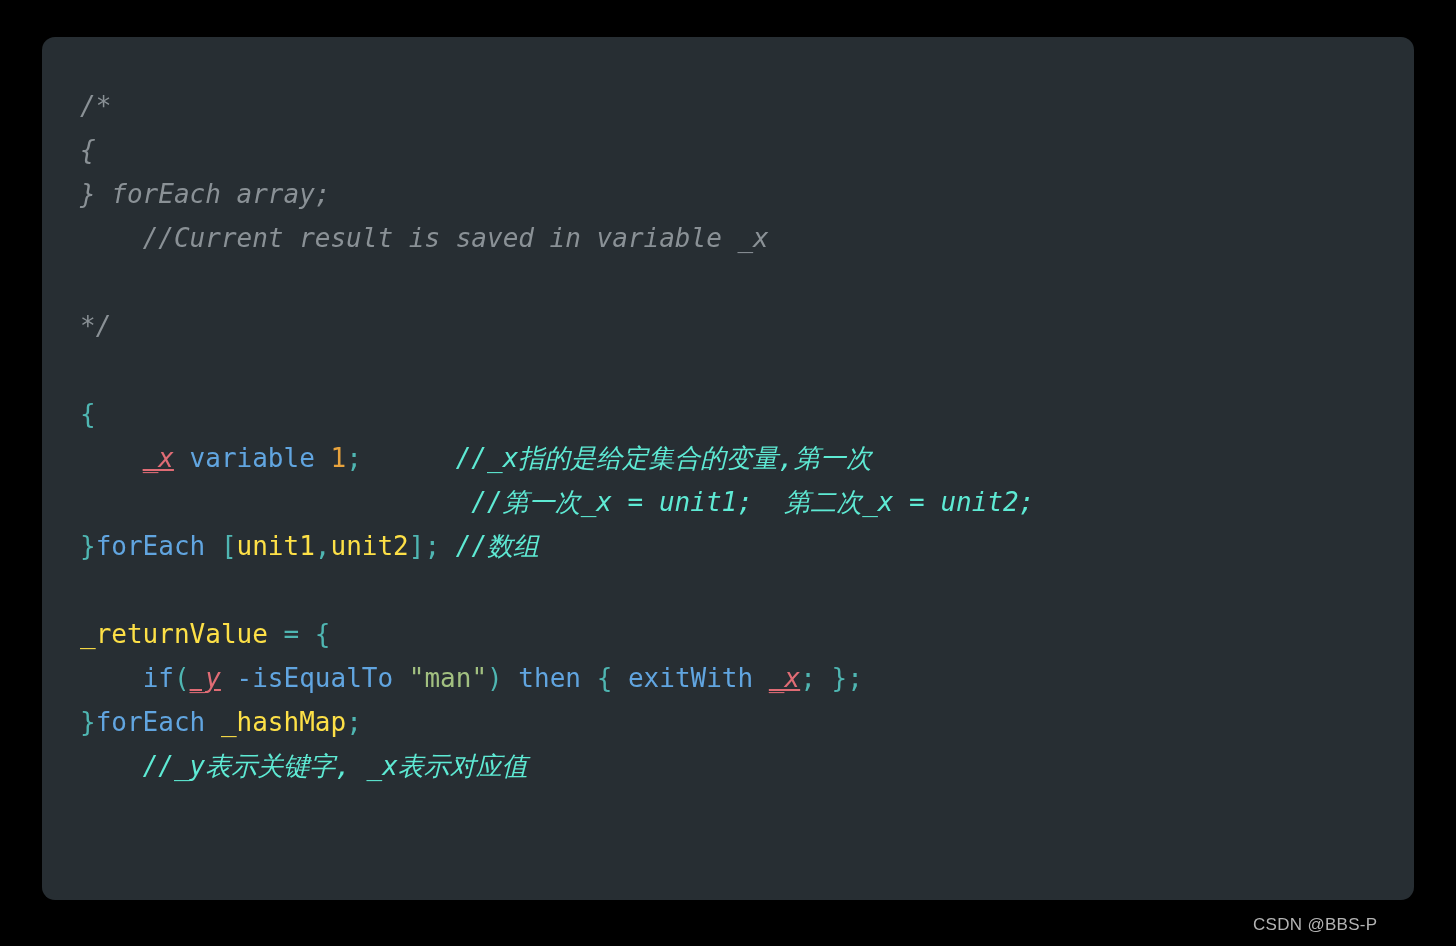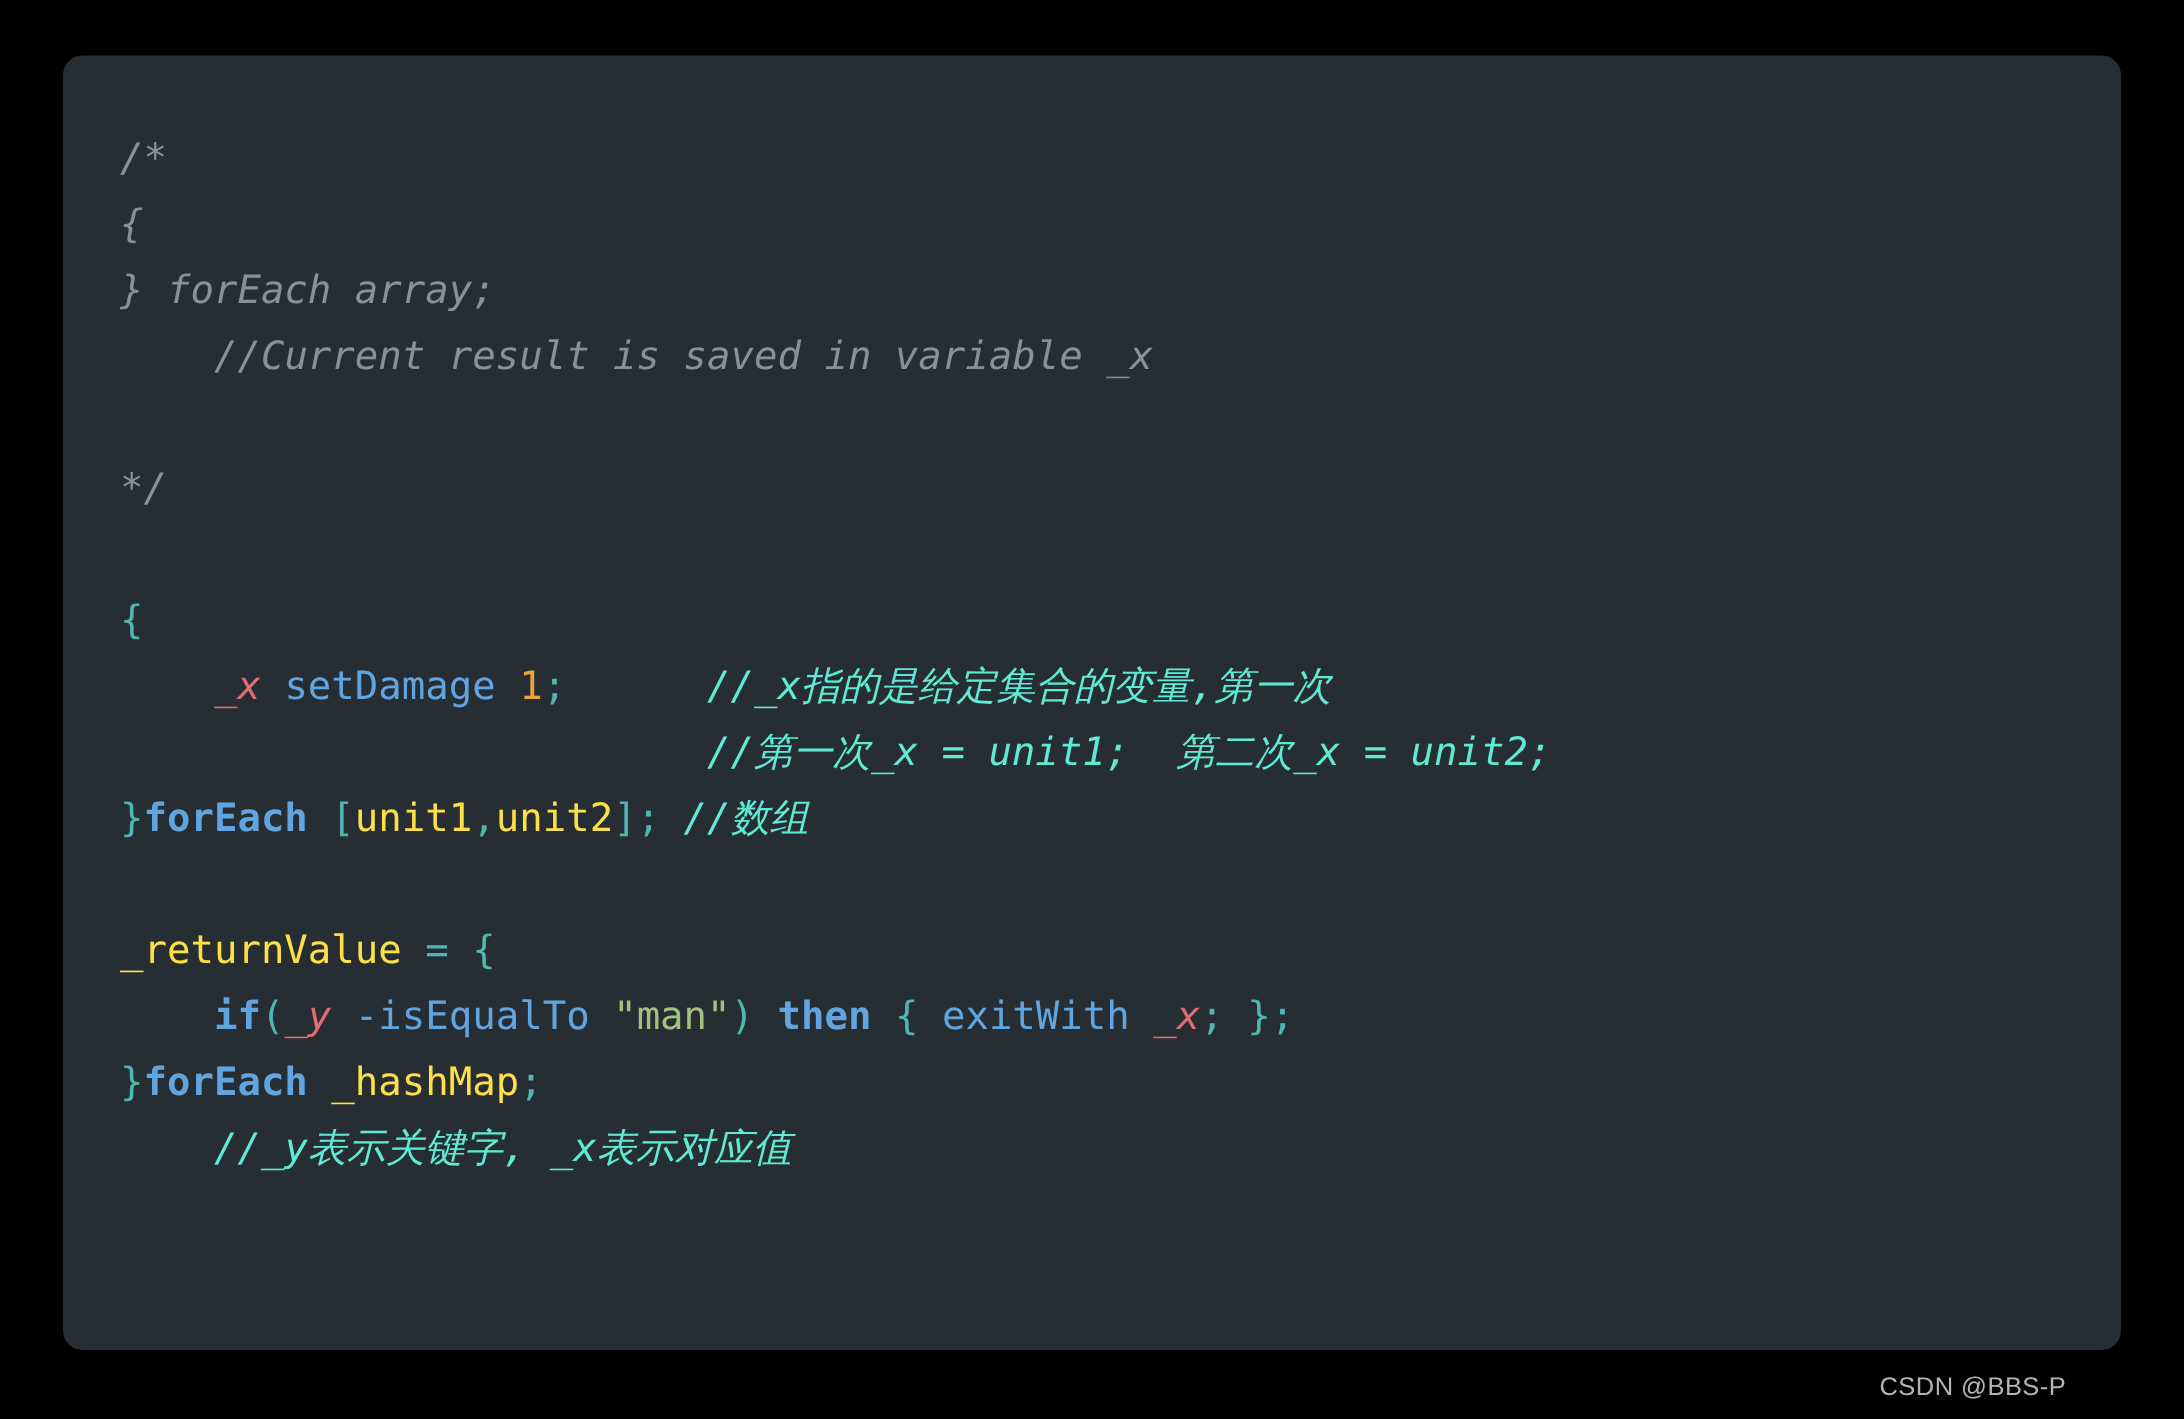--- a/index.html
+++ b/index.html
@@ -49,27 +49,27 @@
     color: #8a9196;
     font-style: italic;
   }
   .tok-comment-cjk {
     color: #5eead4;
     font-style: italic;
   }
   .tok-var {
     color: #e06c75;
     font-style: italic;
+    text-decoration: underline;
   }
   .tok-fn {
     color: #61a5e0;
   }
   .tok-kw {
     color: #61a5e0;
-    font-weight: bold;
   }
   .tok-num {
     color: #e8a33d;
   }
   .tok-punc {
     color: #4fb6b2;
   }
   .tok-str {
     color: #a2c080;
   }
@@ -107,21 +107,21 @@
     <div class="code-line"><span class="tok-plain">    </span><span class="tok-comment">//Current result is saved in variable _x</span></div>
 
     <div class="code-line gap-line"></div>
 
     <div class="code-line"><span class="tok-comment">*/</span></div>
 
     <div class="code-line gap-line"></div>
 
     <div class="code-line"><span class="tok-punc">{</span></div>
 
-    <div class="code-line"><span>    </span><span class="tok-var">_x</span><span> </span><span class="tok-fn">setDamage</span><span> </span><span class="tok-num">1</span><span class="tok-punc">;</span><span>      </span><span class="tok-comment-cjk">//_x指的是给定集合的变量,第一次</span></div>
+    <div class="code-line"><span>    </span><span class="tok-var">_x</span><span> </span><span class="tok-fn">variable</span><span> </span><span class="tok-num">1</span><span class="tok-punc">;</span><span>      </span><span class="tok-comment-cjk">//_x指的是给定集合的变量,第一次</span></div>
 
     <div class="code-line"><span>                         </span><span class="tok-comment-cjk">//第一次_x = unit1;  第二次_x = unit2;</span></div>
 
     <div class="code-line"><span class="tok-punc">}</span><span class="tok-kw">forEach</span><span> </span><span class="tok-punc">[</span><span class="tok-plain">unit1</span><span class="tok-punc">,</span><span class="tok-plain">unit2</span><span class="tok-punc">]</span><span class="tok-punc">;</span><span> </span><span class="tok-comment-cjk">//数组</span></div>
 
     <div class="code-line gap-line"></div>
 
     <div class="code-line"><span class="tok-plain">_returnValue</span><span> </span><span class="tok-punc">=</span><span> </span><span class="tok-punc">{</span></div>
 
     <div class="code-line"><span>    </span><span class="tok-kw">if</span><span class="tok-punc">(</span><span class="tok-var">_y</span><span> </span><span class="tok-fn">-isEqualTo</span><span> </span><span class="tok-str">"man"</span><span class="tok-punc">)</span><span> </span><span class="tok-kw">then</span><span> </span><span class="tok-punc">{</span><span> </span><span class="tok-fn">exitWith</span><span> </span><span class="tok-var">_x</span><span class="tok-punc">;</span><span> </span><span class="tok-punc">}</span><span class="tok-punc">;</span></div>

